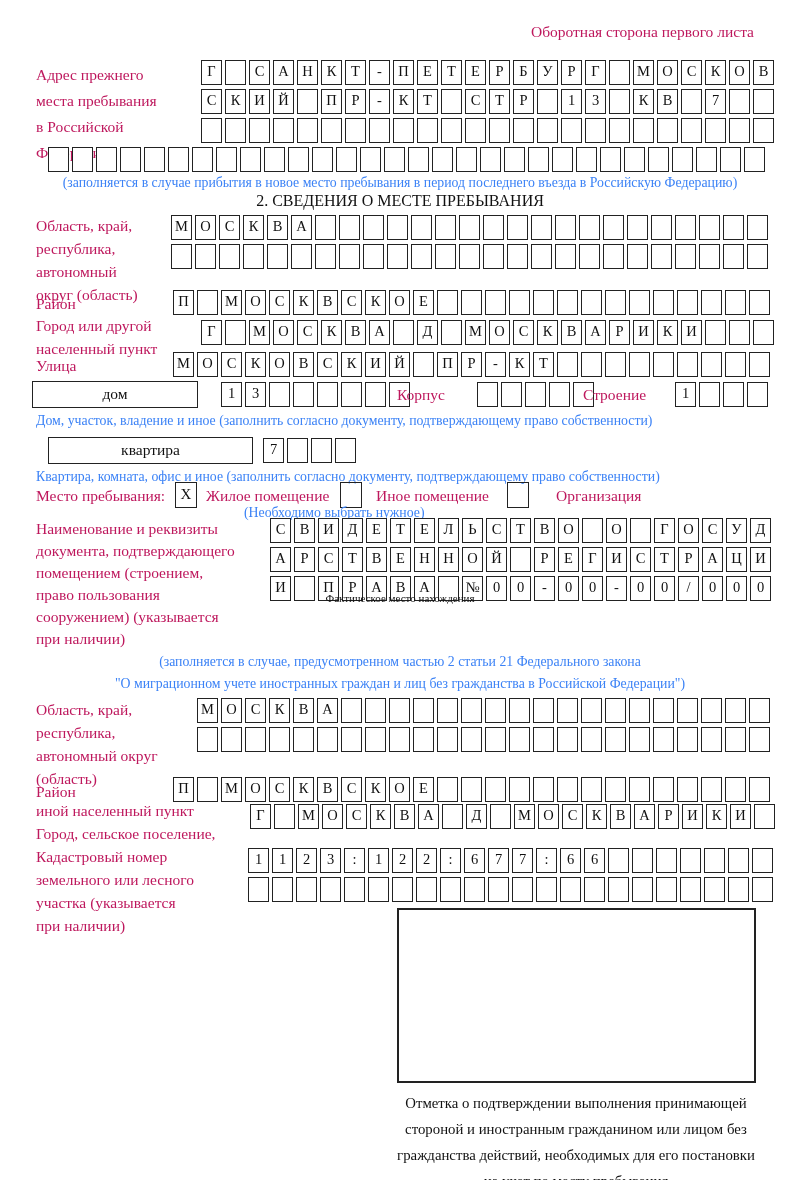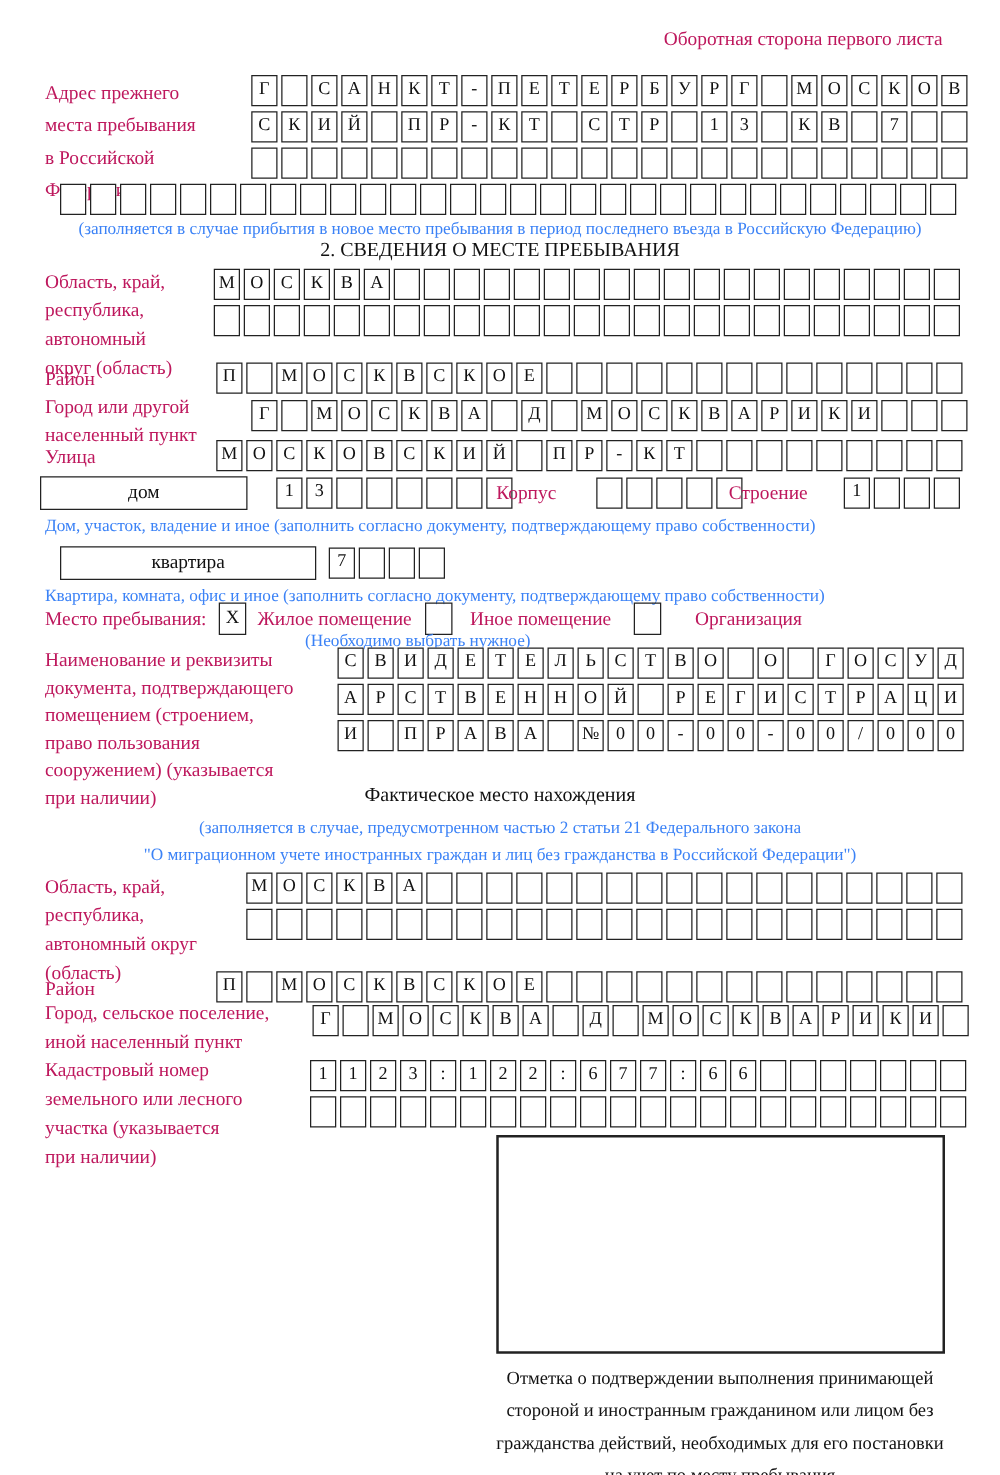--- a/index.html
+++ b/index.html
@@ -101,39 +101,39 @@
       <div>документа, подтверждающего</div>
       <div>помещением (строением,</div>
       <div>право пользования</div>
       <div>сооружением) (указывается</div>
       <div>при наличии)</div>
     </div>
   <div class="boxrow" style="left:250px; top:518px;"><span class="cell">С</span><span class="cell">В</span><span class="cell">И</span><span class="cell">Д</span><span class="cell">Е</span><span class="cell">Т</span><span class="cell">Е</span><span class="cell">Л</span><span class="cell">Ь</span><span class="cell">С</span><span class="cell">Т</span><span class="cell">В</span><span class="cell">О</span><span class="cell"></span><span class="cell">О</span><span class="cell"></span><span class="cell">Г</span><span class="cell">О</span><span class="cell">С</span><span class="cell">У</span><span class="cell">Д</span></div>
   <div class="boxrow" style="left:250px; top:547px;"><span class="cell">А</span><span class="cell">Р</span><span class="cell">С</span><span class="cell">Т</span><span class="cell">В</span><span class="cell">Е</span><span class="cell">Н</span><span class="cell">Н</span><span class="cell">О</span><span class="cell">Й</span><span class="cell"></span><span class="cell">Р</span><span class="cell">Е</span><span class="cell">Г</span><span class="cell">И</span><span class="cell">С</span><span class="cell">Т</span><span class="cell">Р</span><span class="cell">А</span><span class="cell">Ц</span><span class="cell">И</span></div>
   <div class="boxrow" style="left:250px; top:576px;"><span class="cell">И</span><span class="cell"></span><span class="cell">П</span><span class="cell">Р</span><span class="cell">А</span><span class="cell">В</span><span class="cell">А</span><span class="cell"></span><span class="cell">№</span><span class="cell">0</span><span class="cell">0</span><span class="cell">-</span><span class="cell">0</span><span class="cell">0</span><span class="cell">-</span><span class="cell">0</span><span class="cell">0</span><span class="cell">/</span><span class="cell">0</span><span class="cell">0</span><span class="cell">0</span></div>
 
-  <div class="title" style="top:628px; left:0; font-size:16px;">Фактическое место нахождения</div>
+  <div class="title" style="top:592px; left:0; font-size:11px;">Фактическое место нахождения</div>
   <div class="abs note center" style="top:654px; left:0;">(заполняется в случае, предусмотренном частью 2 статьи 21 Федерального закона</div>
   <div class="abs note center" style="top:676px; left:0;">"О миграционном учете иностранных граждан и лиц без гражданства в Российской Федерации")</div>
 
   <div class="abs label lines" style="left:36px; top:698px;">
       <div>Область, край,</div>
       <div>республика,</div>
       <div>автономный округ</div>
       <div>(область)</div>
     </div>
   <div class="boxrow" style="left:177px; top:698px;"><span class="cell">М</span><span class="cell">О</span><span class="cell">С</span><span class="cell">К</span><span class="cell">В</span><span class="cell">А</span><span class="cell"></span><span class="cell"></span><span class="cell"></span><span class="cell"></span><span class="cell"></span><span class="cell"></span><span class="cell"></span><span class="cell"></span><span class="cell"></span><span class="cell"></span><span class="cell"></span><span class="cell"></span><span class="cell"></span><span class="cell"></span><span class="cell"></span><span class="cell"></span><span class="cell"></span><span class="cell"></span></div>
   <div class="boxrow" style="left:177px; top:727px;"><span class="cell"></span><span class="cell"></span><span class="cell"></span><span class="cell"></span><span class="cell"></span><span class="cell"></span><span class="cell"></span><span class="cell"></span><span class="cell"></span><span class="cell"></span><span class="cell"></span><span class="cell"></span><span class="cell"></span><span class="cell"></span><span class="cell"></span><span class="cell"></span><span class="cell"></span><span class="cell"></span><span class="cell"></span><span class="cell"></span><span class="cell"></span><span class="cell"></span><span class="cell"></span><span class="cell"></span></div>
 
   <div class="abs label" style="left:36px; top:780px;">Район</div>
   <div class="boxrow" style="left:153px; top:777px;"><span class="cell">П</span><span class="cell"></span><span class="cell">М</span><span class="cell">О</span><span class="cell">С</span><span class="cell">К</span><span class="cell">В</span><span class="cell">С</span><span class="cell">К</span><span class="cell">О</span><span class="cell">Е</span><span class="cell"></span><span class="cell"></span><span class="cell"></span><span class="cell"></span><span class="cell"></span><span class="cell"></span><span class="cell"></span><span class="cell"></span><span class="cell"></span><span class="cell"></span><span class="cell"></span><span class="cell"></span><span class="cell"></span><span class="cell"></span></div>
 
   <div class="abs label lines" style="left:36px; top:799px;">
+      <div>иной населенный пункт</div>
       <div>Город, сельское поселение,</div>
-      <div>иной населенный пункт</div>
     </div>
   <div class="boxrow" style="left:230px; top:804px;"><span class="cell">Г</span><span class="cell"></span><span class="cell">М</span><span class="cell">О</span><span class="cell">С</span><span class="cell">К</span><span class="cell">В</span><span class="cell">А</span><span class="cell"></span><span class="cell">Д</span><span class="cell"></span><span class="cell">М</span><span class="cell">О</span><span class="cell">С</span><span class="cell">К</span><span class="cell">В</span><span class="cell">А</span><span class="cell">Р</span><span class="cell">И</span><span class="cell">К</span><span class="cell">И</span><span class="cell"></span></div>
 
   <div class="abs label lines" style="left:36px; top:845px;">
       <div>Кадастровый номер</div>
       <div>земельного или лесного</div>
       <div>участка (указывается</div>
       <div>при наличии)</div>
     </div>
   <div class="boxrow" style="left:228px; top:848px;"><span class="cell">1</span><span class="cell">1</span><span class="cell">2</span><span class="cell">3</span><span class="cell">:</span><span class="cell">1</span><span class="cell">2</span><span class="cell">2</span><span class="cell">:</span><span class="cell">6</span><span class="cell">7</span><span class="cell">7</span><span class="cell">:</span><span class="cell">6</span><span class="cell">6</span><span class="cell"></span><span class="cell"></span><span class="cell"></span><span class="cell"></span><span class="cell"></span><span class="cell"></span><span class="cell"></span></div>

